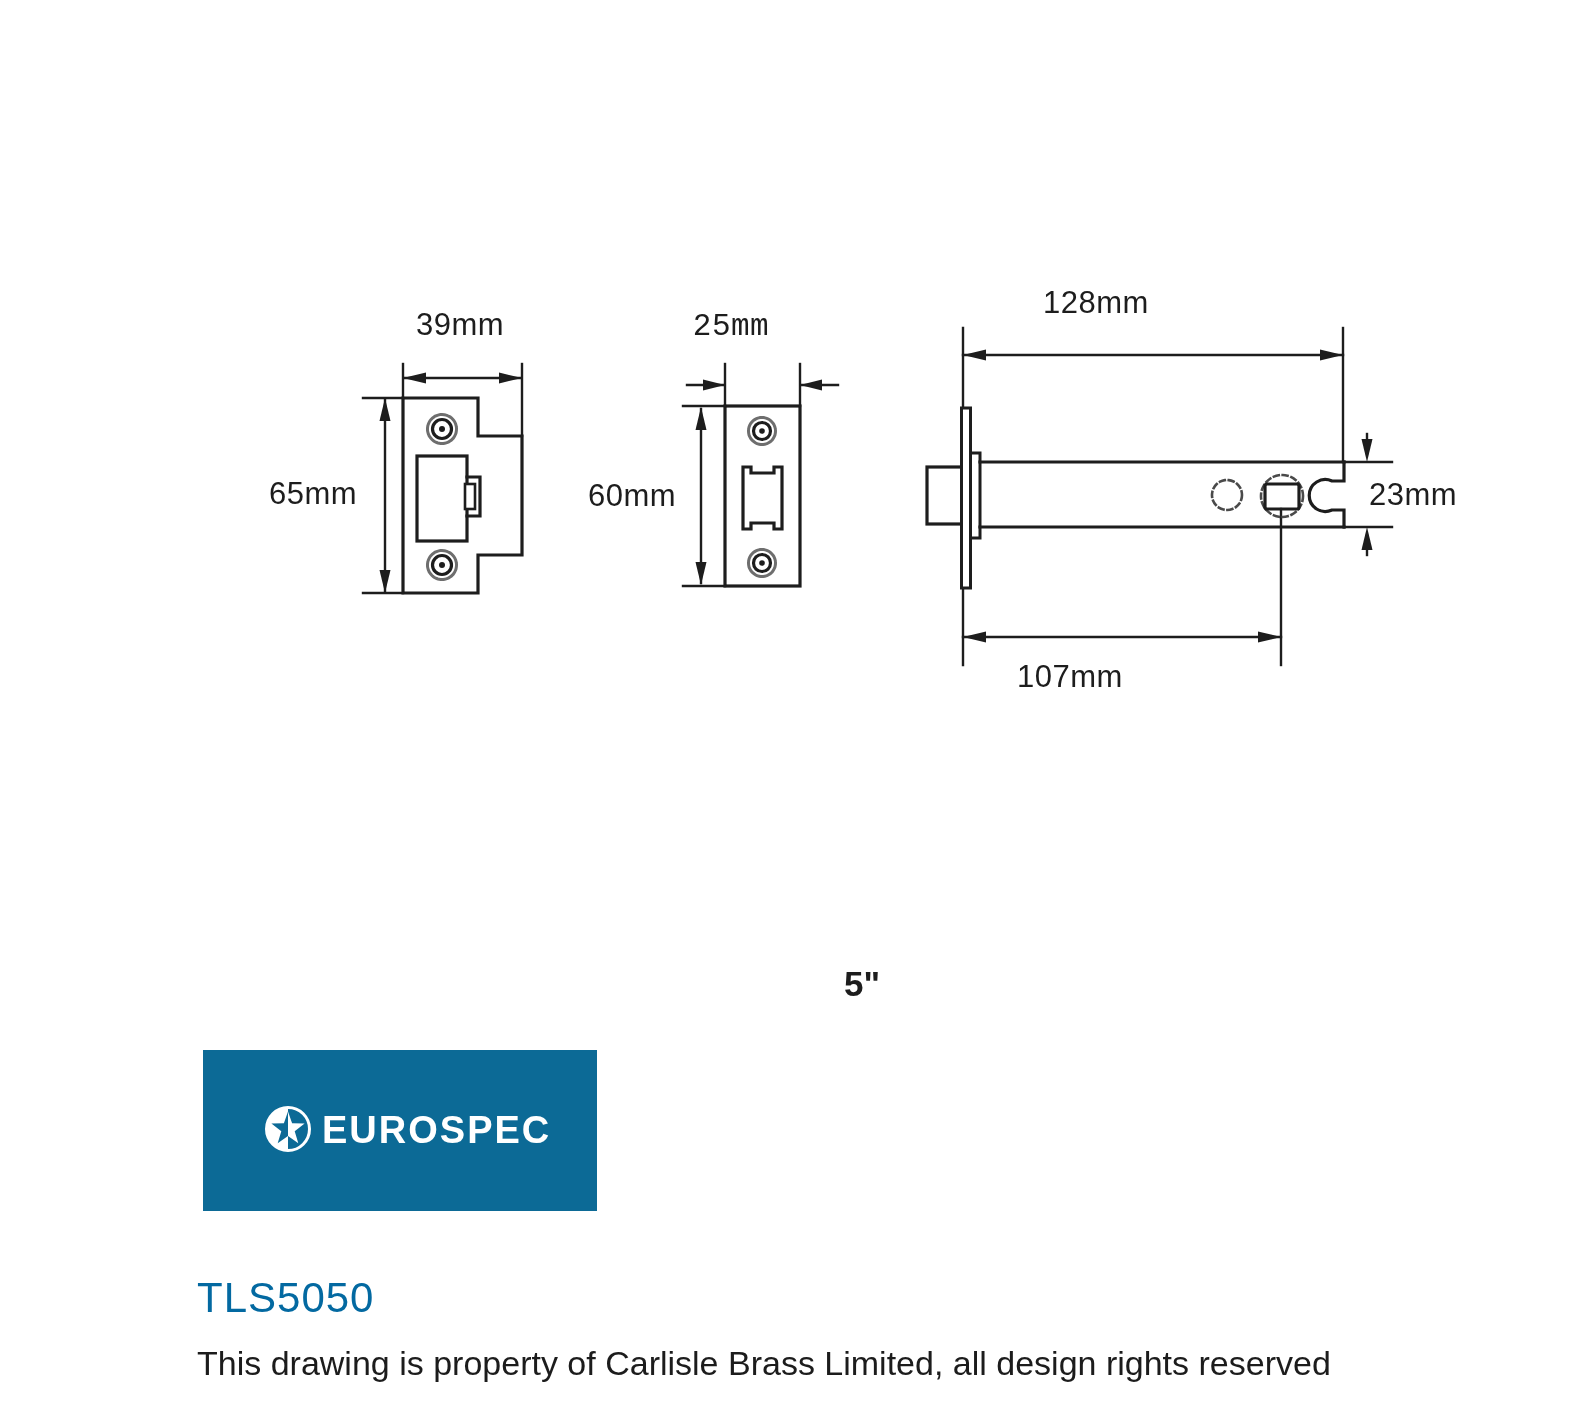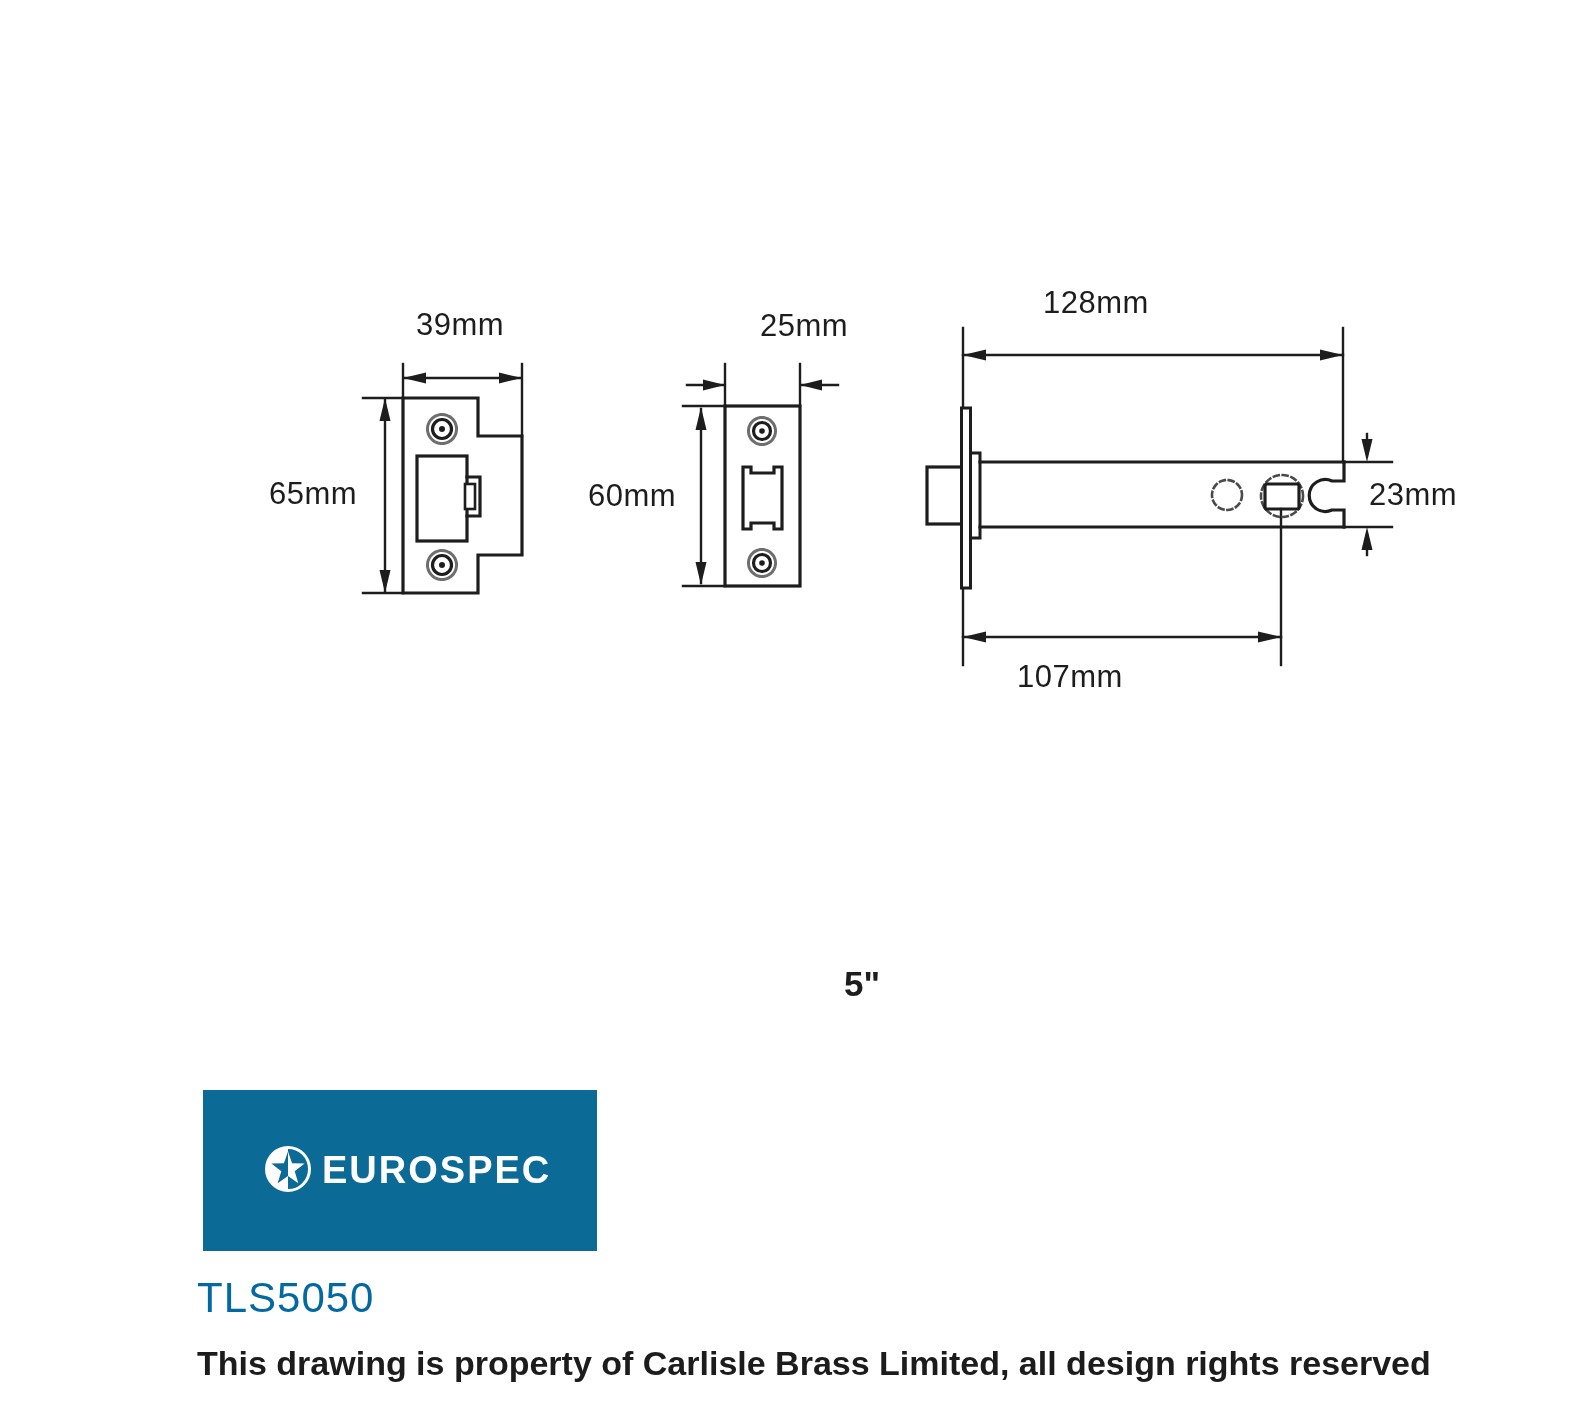--- a/index.html
+++ b/index.html
@@ -32,21 +32,21 @@
   .size-label {
     position: absolute;
     transform: translate(-50%, -50%);
     font-size: 35px;
     font-weight: bold;
     color: #1d1d1d;
     white-space: nowrap;
   }
   .logo-box {
     position: absolute;
-    left: 203px; top: 1042px;
+    left: 203px; top: 1002px;
     width: 394px; height: 161px;
     background: #0c6a96;
   }
   .logo-star {
     position: absolute;
     left: 59px; top: 53px;
     width: 52px; height: 52px;
   }
   .logo-text {
     position: absolute;
@@ -63,21 +63,21 @@
     left: 197px; top: 1226px;
     font-size: 42px;
     letter-spacing: 1px;
     color: #0369a1;
     white-space: nowrap;
   }
   .copyright {
     position: absolute;
     left: 197px; top: 1296px;
     font-size: 34px;
-    font-weight: 700;
+    font-weight: 400;
     color: #1c1c1c;
     white-space: nowrap;
   }
 </style>
 </head>
 <body>
 
 <div class="page">
 
   <svg class="drawing-svg" viewBox="0 0 1569 1407">
@@ -188,21 +188,21 @@
           <line x1="1367" y1="501" x2="1367" y2="507"></line>
         </g>
         <polygon points="1367,414 1361.5,391 1372.5,391" fill="#1d1d1d" stroke="none"></polygon>
         <polygon points="1367,479 1361.5,502 1372.5,502" fill="#1d1d1d" stroke="none"></polygon>
       </g>
     </g>
   </svg>
 
   <div class="dim-label" style="left:460px; top:277px;">39mm</div>
   <div class="dim-label" style="left:313px; top:446px;">65mm</div>
-  <div class="dim-label" style="left:804px; top:278px;">25mm</div>
+  <div class="dim-label" style="left:731px; top:278px;font-family:Liberation Mono, monospace;">25mm</div>
   <div class="dim-label" style="left:632px; top:448px;">60mm</div>
   <div class="dim-label" style="left:1096px; top:255px;">128mm</div>
   <div class="dim-label" style="left:1070px; top:629px;">107mm</div>
   <div class="dim-label left-anchor" style="left:1369px; top:447px;">23mm</div>
   <div class="size-label" style="left:862px; top:936px;">5"</div>
 
   <div class="logo-box">
     <svg class="logo-star" viewBox="0 0 52 52">
       <defs>
         <clipPath id="clip-l">

